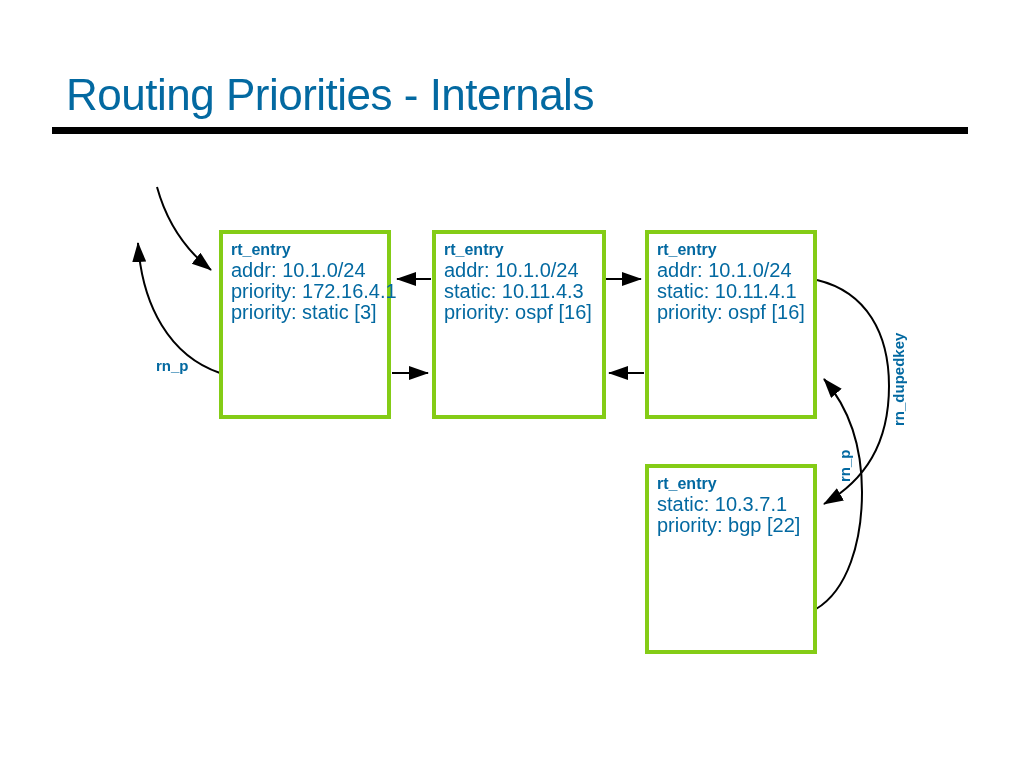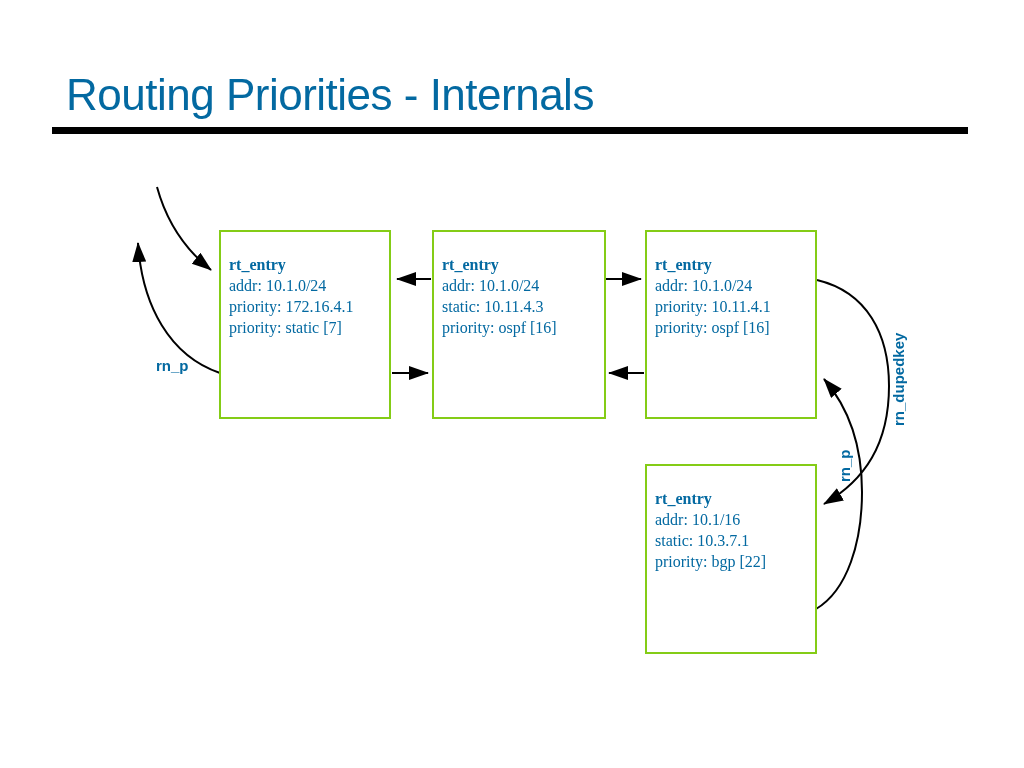--- a/index.html
+++ b/index.html
@@ -44,32 +44,31 @@
   }
   #arrow-layer path.link {
     fill: none;
     stroke: #000000;
     stroke-width: 2;
   }
   .node {
     position: absolute;
     box-sizing: border-box;
     background: #ffffff;
-    border: 2px solid #84cc16;
-    padding: 22px 8px;
-    font-family: Liberation Serif, serif;
+    border: 4px solid #84cc16;
+    padding: 5px 8px;
   }
   .node-title {
     font-size: 16px;
     line-height: 21px;
     font-weight: bold;
     white-space: nowrap;
   }
   .node-line {
-    font-size: 16px;
+    font-size: 20px;
     line-height: 21px;
     white-space: nowrap;
   }
   #node-0 { left: 219px; top: 214px; width: 172px; height: 189px; }
   #node-1 { left: 432px; top: 214px; width: 174px; height: 189px; }
   #node-2 { left: 645px; top: 214px; width: 172px; height: 189px; }
   #node-3 { left: 645px; top: 448px; width: 172px; height: 190px; }
   .ptr-label {
     position: absolute;
     font-size: 15px;
@@ -109,40 +108,39 @@
     <path class="link" d="M606,263 L641,263" marker-end="url(#ah)"></path>
     <path class="link" d="M644,357 L609,357" marker-end="url(#ah)"></path>
     <path class="link" d="M817,264 C867,276 889,318 889,370 C889,428 865,464 824,488" marker-end="url(#ah)"></path>
     <path class="link" d="M816,593 C848,574 862,525 862,476 C862,430 849,392 824,363" marker-end="url(#ah)"></path>
   </svg>
 
   <div class="node" id="node-0">
     <div class="node-title">rt_entry</div>
     <div class="node-line">addr: 10.1.0/24</div>
     <div class="node-line">priority: 172.16.4.1</div>
-    <div class="node-line">priority: static [7]</div>
+    <div class="node-line">priority: static [3]</div>
   </div>
 
   <div class="node" id="node-1">
     <div class="node-title">rt_entry</div>
     <div class="node-line">addr: 10.1.0/24</div>
     <div class="node-line">static: 10.11.4.3</div>
     <div class="node-line">priority: ospf [16]</div>
   </div>
 
   <div class="node" id="node-2">
     <div class="node-title">rt_entry</div>
     <div class="node-line">addr: 10.1.0/24</div>
-    <div class="node-line">priority: 10.11.4.1</div>
+    <div class="node-line">static: 10.11.4.1</div>
     <div class="node-line">priority: ospf [16]</div>
   </div>
 
   <div class="node" id="node-3">
     <div class="node-title">rt_entry</div>
-    <div class="node-line">addr: 10.1/16</div>
     <div class="node-line">static: 10.3.7.1</div>
     <div class="node-line">priority: bgp [22]</div>
   </div>
 
   <div class="ptr-label" id="label-rn-p-left">rn_p</div>
   <div class="ptr-label" id="label-rn-p-right">rn_p</div>
   <div class="ptr-label" id="label-rn-dupedkey">rn_dupedkey</div>
 
 </div>
 

